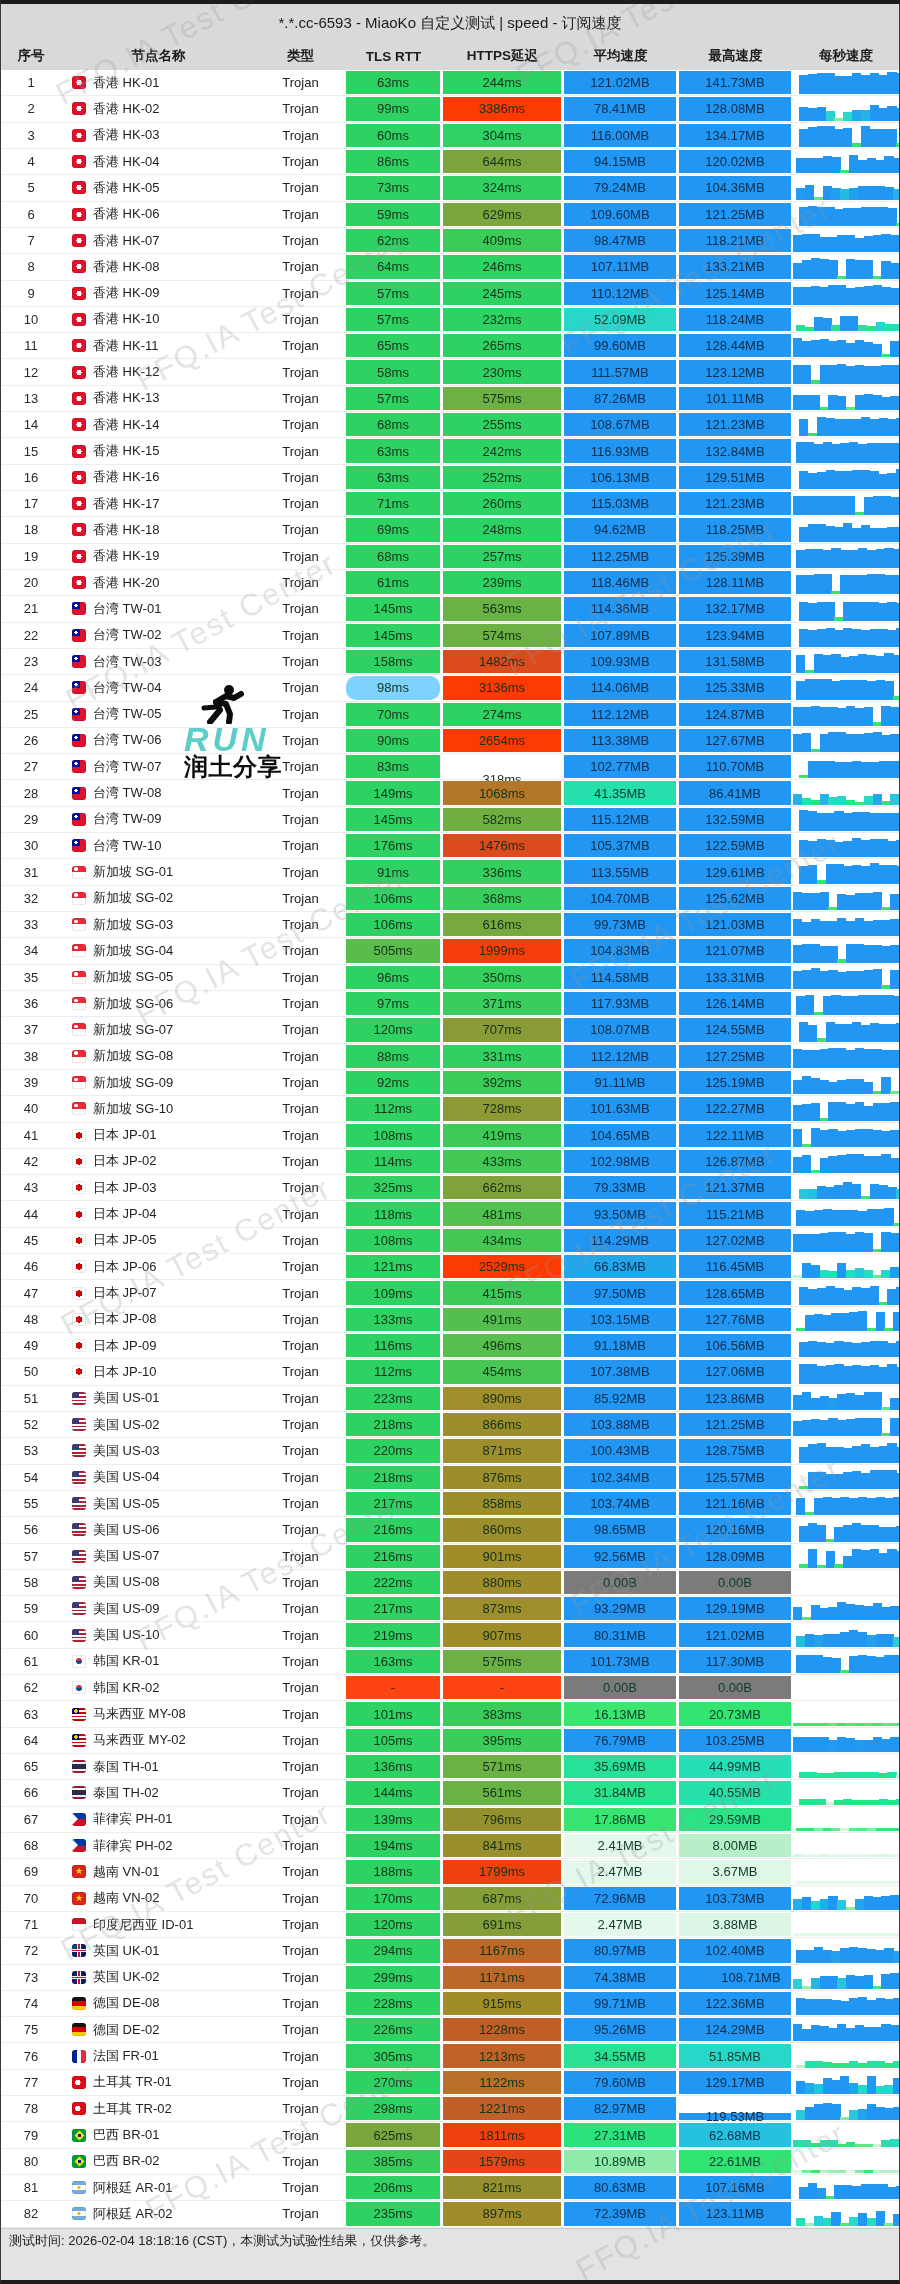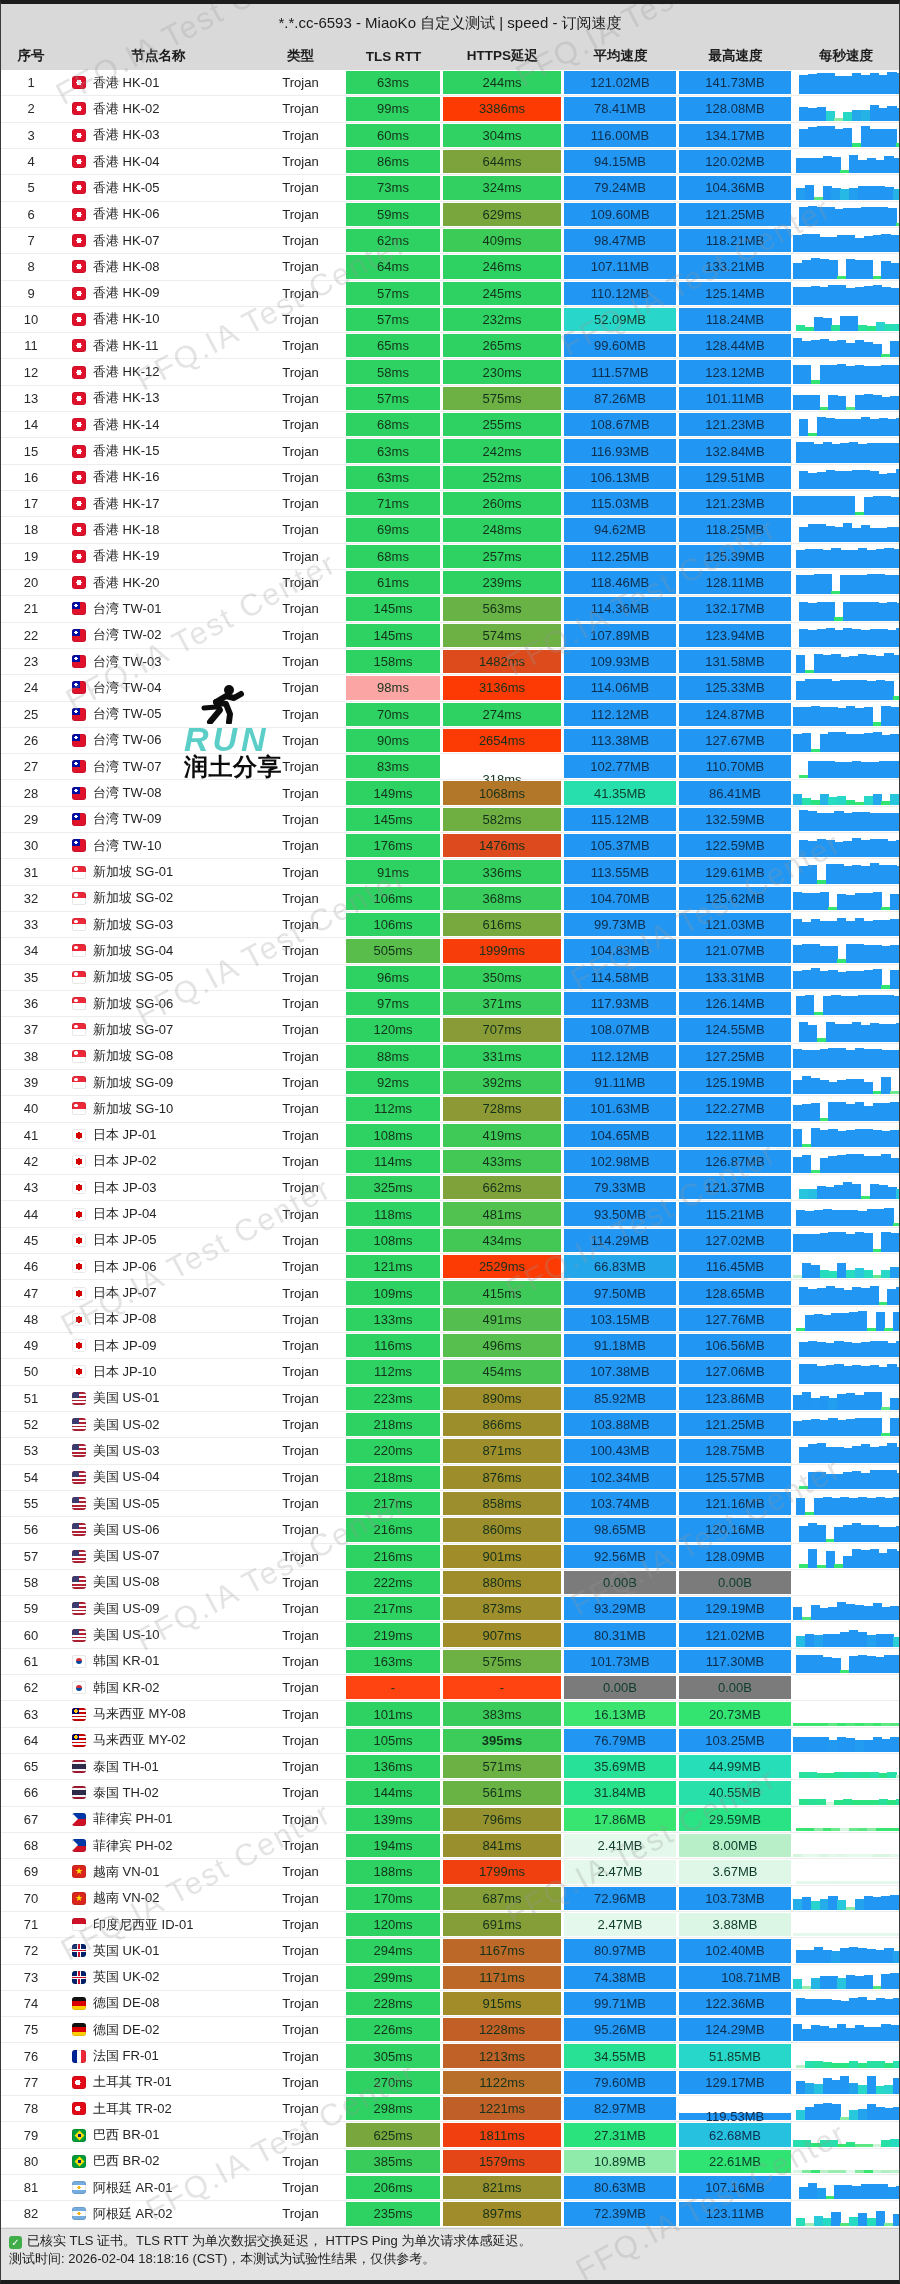--- a/index.html
+++ b/index.html
@@ -875,21 +875,21 @@
         </div>
       </div>
       <div class="grid row">
         <div class="cell seq">24</div>
         <div class="cell name">
           <span class="flag f-tw"></span>
           <span class="label">台湾 TW-04</span>
         </div>
         <div class="cell">Trojan</div>
         <div class="pillwrap">
-          <div class="pill" style="background: #fca5a5; color: rgb(20, 50, 27);">98ms</div>
+          <div class="pill" style="background: #7dd3fc; color: rgb(20, 50, 27); border-radius: 10px;">98ms</div>
         </div>
         <div class="pillwrap">
           <div class="pill" style="background: rgb(253, 58, 3); color: rgb(20, 50, 27);">3136ms</div>
         </div>
         <div class="pillwrap">
           <div class="pill" style="background: rgb(33, 150, 243); color: rgb(13, 46, 78);">114.06MB</div>
         </div>
         <div class="pillwrap">
           <div class="pill" style="background: rgb(33, 150, 243); color: rgb(13, 46, 78);">125.33MB</div>
         </div>
@@ -2212,21 +2212,21 @@
         <div class="cell seq">64</div>
         <div class="cell name">
           <span class="flag f-my"></span>
           <span class="label">马来西亚 MY-02</span>
         </div>
         <div class="cell">Trojan</div>
         <div class="pillwrap">
           <div class="pill" style="background: rgb(46, 210, 99); color: rgb(20, 50, 27);">105ms</div>
         </div>
         <div class="pillwrap">
-          <div class="pill" style="background: rgb(59, 204, 90); color: rgb(20, 50, 27); font-weight: bold;">395ms</div>
+          <div class="pill" style="background: rgb(59, 204, 90); color: rgb(20, 50, 27);">395ms</div>
         </div>
         <div class="pillwrap">
           <div class="pill" style="background: rgb(33, 150, 243); color: rgb(13, 46, 78);">76.79MB</div>
         </div>
         <div class="pillwrap">
           <div class="pill" style="background: rgb(33, 150, 243); color: rgb(13, 46, 78);">103.25MB</div>
         </div>
         <div class="cell spark pillwrap">
           <div class="bar" style="left: 0px; width: 9.33333px; height: 15.1px; background: rgb(33, 150, 243);"></div>
           <div class="bar" style="left: 8.83333px; width: 9.33333px; height: 15.4px; background: rgb(33, 150, 243);"></div>
@@ -2850,23 +2850,20 @@
           <div class="bar" style="left: 64.8333px; width: 9.33333px; height: 12.3px; background: rgb(33, 150, 243);"></div>
           <div class="bar" style="left: 73.6667px; width: 9.33333px; height: 7.6px; background: rgb(38, 221, 185);"></div>
           <div class="bar" style="left: 82.5px; width: 9.33333px; height: 14.9px; background: rgb(33, 150, 243);"></div>
           <div class="bar" style="left: 91.3333px; width: 9.33333px; height: 3px; background: rgb(120, 234, 152);"></div>
           <div class="bar" style="left: 100.167px; width: 9.33333px; height: 11.9px; background: rgb(33, 152, 242);"></div>
         </div>
       </div>
     </div>
 
   <div class="footer">
-    <div class="fline">
-      <span class="checkicon">✓</span><span>已核实 TLS 证书。TLS RTT 为单次数据交换延迟， HTTPS Ping 为单次请求体感延迟。</span>
-    </div>
     <div class="fline">
       <span>测试时间:  2026-02-04 18:18:16 (CST)，本测试为试验性结果，仅供参考。</span>
     </div>
   </div>
 
   <div id="runlogo">
     <svg width="50" height="40" viewBox="0 0 50 40">
       <circle cx="33" cy="6" r="5" fill="#0c0c0c"></circle>
       <path d="M14 38 L24 26 L20 18 L30 12 L38 14 L45 10" stroke="#0c0c0c" stroke-width="6" fill="none" stroke-linecap="round" stroke-linejoin="round"></path>
       <path d="M20 18 L30 20 L34 30 L33 38" stroke="#0c0c0c" stroke-width="6" fill="none" stroke-linecap="round" stroke-linejoin="round"></path>

